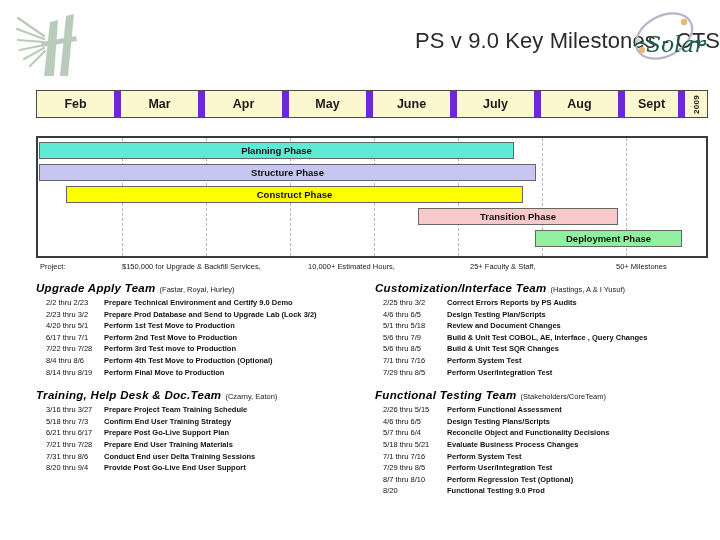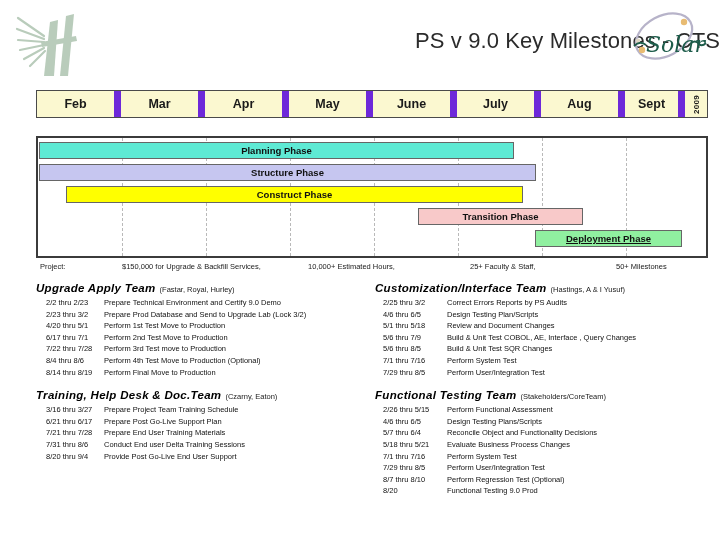--- a/index.html
+++ b/index.html
@@ -176,21 +176,21 @@
   }
   .task-row {
     display: flex;
     font-family: "Liberation Sans", sans-serif;
     font-size: 7.5px;
     line-height: 11.6px;
     color: #111;
     white-space: nowrap;
   }
   .task-dates { width: 68px; flex: 0 0 68px; padding-left: 10px; box-sizing: border-box; }
-  .task-desc  { flex: 1 1 auto; }
+  .task-desc  { flex: 1 1 auto; font-weight: bold; }
 
   .col-right .task-dates { width: 72px; flex: 0 0 72px; padding-left: 8px; }
 
   .spacer-1 { height: 11px; }
 </style>
 </head>
 <body>
 
 <div class="header">
 
@@ -243,22 +243,22 @@
       <div class="gridline" style="left: 168px;"></div>
       <div class="gridline" style="left: 252px;"></div>
       <div class="gridline" style="left: 336px;"></div>
       <div class="gridline" style="left: 420px;"></div>
       <div class="gridline" style="left: 504px;"></div>
       <div class="gridline" style="left: 588px;"></div>
     </div>
   <div class="bar" id="bar-0" style="left: 1px; width: 475px; top: 4px; background: #5eead4;">Planning Phase</div>
   <div class="bar" id="bar-2" style="left: 28px; width: 457px; top: 48px; background: rgb(255, 255, 0);">Construct Phase</div>
   <div class="bar" id="bar-1" style="left: 1px; width: 497px; top: 26px; background: rgb(198, 198, 240);">Structure Phase</div>
-  <div class="bar" id="bar-3" style="left: 380px; width: 165px; top: 70px; background: rgb(248, 201, 201);">Transition Phase</div>
-  <div class="bar" id="bar-4" style="left: 497px; width: 147px; top: 92px; background: rgb(144, 240, 160); text-decoration: underline;">Deployment Phase</div>
+  <div class="bar" id="bar-3" style="left: 380px; width: 200px; top: 70px; background: rgb(248, 201, 201);">Transition Phase</div>
+  <div class="bar" id="bar-4" style="left: 497px; width: 147px; top: 92px; background: rgb(144, 240, 160);">Deployment Phase</div>
 </div>
 
 <div class="project-line">
   <span class="pl-label">Project:</span>
   <span class="pl-a">$150,000 for Upgrade &amp; Backfill Services,</span>
   <span class="pl-b">10,000+ Estimated Hours,</span>
   <span class="pl-c">25+ Faculty &amp; Staff,</span>
   <span class="pl-d">50+ Milestones</span>
 </div>
 
@@ -296,20 +296,24 @@
         </div>
         <div class="spacer-1"></div>
       </div>
       <div class="team-block">
         <div class="team-head"><span>Training, Help Desk &amp; Doc.Team</span><span class="members">(Czarny, Eaton)</span></div>
         <div class="task-row">
           <span class="task-dates">3/16 thru 3/27</span>
           <span class="task-desc">Prepare Project Team Training Schedule</span>
         </div>
         <div class="task-row">
+          <span class="task-dates">5/18 thru 7/3</span>
+          <span class="task-desc">Confirm End User Training Strategy</span>
+        </div>
+        <div class="task-row">
           <span class="task-dates">6/21 thru  6/17</span>
           <span class="task-desc">Prepare Post Go-Live Support Plan</span>
         </div>
         <div class="task-row">
           <span class="task-dates">7/21 thru 7/28</span>
           <span class="task-desc">Prepare End User Training Materials</span>
         </div>
         <div class="task-row">
           <span class="task-dates">7/31 thru 8/6</span>
           <span class="task-desc">Conduct End user Delta Training Sessions</span>

